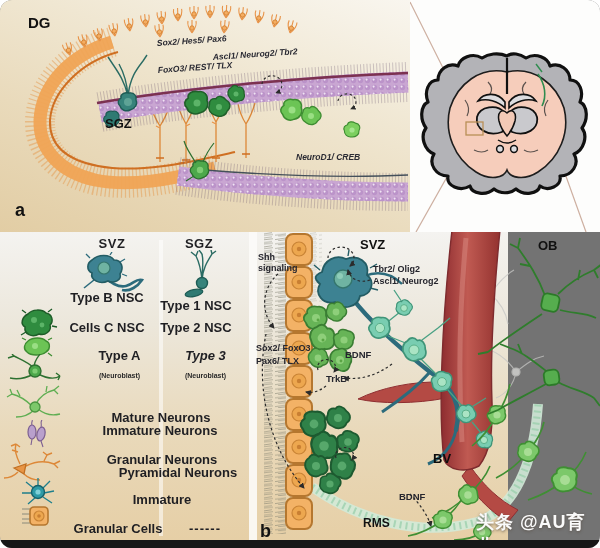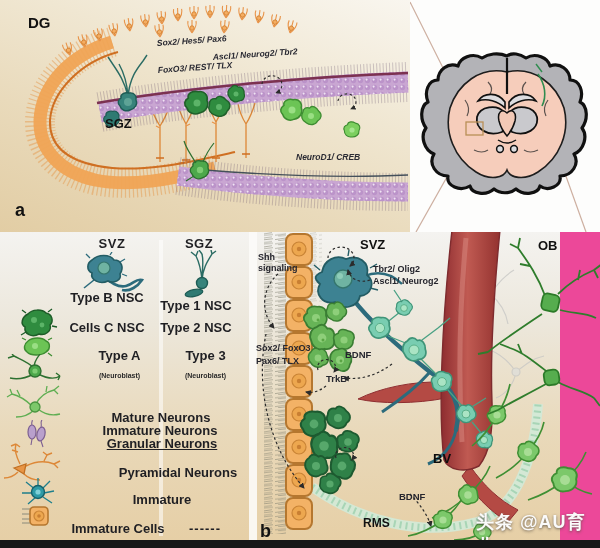--- a/index.html
+++ b/index.html
@@ -1,25 +1,25 @@
 <!DOCTYPE html>
 <html><head>
 <meta charset="utf-8">
 <style>
   html,body{margin:0;padding:0;background:#fff;}
-  .stage{position:relative;width:600px;height:548px;overflow:hidden;background:#ec4899;
-         font-family:"Liberation Sans","DejaVu Sans",sans-serif;}
+  .stage{position:relative;width:600px;height:548px;overflow:hidden;background:#737373;
+         font-family:"Liberation Sans","DejaVu Sans",sans-serif;border-radius:12px;}
   .abs{position:absolute;}
   svg text{font-family:"Liberation Sans","DejaVu Sans",sans-serif;}
 
   
   #panel-a{left:0;top:0;width:410px;height:232px;
     background:linear-gradient(200deg,#f9f6ef 0%,#f0e7d2 35%,#e9dabb 65%,#e2cda4 100%);}
   #brain-inset{left:410px;top:0;width:190px;height:232px;background:#fdfdfc;}
-  #bottom{left:0;top:232px;width:560px;height:308px;
+  #bottom{left:0;top:232px;width:508px;height:308px;
     background:linear-gradient(#f4f3f0 0%,#ece7db 30%,#e9d9ba 65%,#e6cfa6 100%);}
   #bottom-bar{left:0;top:540px;width:600px;height:8px;background:#171717;}
   #col-gap{left:249px;top:0;width:8px;height:308px;background:rgba(252,251,248,.9);}
   #col-split{left:159px;top:8px;width:4px;height:296px;background:rgba(255,255,255,.55);}
 
   
   .lbl{position:absolute;white-space:nowrap;color:#1f1f23;font-weight:bold;}
   .ctr{transform:translateX(-50%);}
   .hdr{font-size:13px;letter-spacing:.5px;}
   .row{font-size:13px;}
@@ -214,29 +214,29 @@
 
     <div class="lbl ctr row abs" style="left:107px;top:58px;">Type B NSC</div>
     <div class="lbl ctr row abs" style="left:196px;top:58px;margin-top:8px;">Type 1 NSC</div>
     <div class="lbl ctr row abs" style="left:107px;top:88px;">Cells C NSC</div>
     <div class="lbl ctr row abs" style="left:196px;top:88px;">Type 2 NSC</div>
     <div class="abs" style="left:82px;top:114px;width:75px;text-align:center;">
       <span class="lbl row" style="position:static;text-align:center;">Type A</span>
       <span class="sub" style="color:#2a2a2a;">(Neuroblast)</span>
     </div>
     <div class="abs" style="left:168px;top:114px;width:75px;text-align:center;">
-      <span class="lbl row" style="position:static;">Type 3</span>
+      <span class="lbl row" style="position:static;font-style:italic;">Type 3</span>
       <span class="sub" style="color:#2a2a2a;">(Neuroblast)</span>
     </div>
     <div class="lbl ctr row abs" style="left:160px;top:143px;margin-top:48px;">Immature Neurons</div>
     <div class="lbl ctr row abs" style="left:161px;top:178px;">Mature Neurons</div>
-    <div class="lbl ctr row abs" style="left:162px;top:204px;text-decoration:underline;">Granular Neurons</div>
+    <div class="lbl ctr row abs" style="left:162px;top:220px;">Granular Neurons</div>
     <div class="lbl ctr row abs" style="left:178px;top:233px;">Pyramidal Neurons</div>
     <div class="lbl ctr row abs" style="left:162px;top:260px;">Immature</div>
-    <div class="lbl ctr row abs" style="left:118px;top:289px;">Immature Cells</div>
+    <div class="lbl ctr row abs" style="left:118px;top:289px;">Granular Cells</div>
     <div class="lbl ctr row abs" style="left:205px;top:289px;letter-spacing:1px;">------</div>
 
     <svg class="abs" style="left:18px;top:76px;" width="40" height="32" viewBox="0 0 40 32">
       <path d="M10,6 C14,1 24,1 28,5 C34,6 36,13 32,17 C34,23 27,28 21,26 C14,30 6,26 7,19 C2,16 4,9 10,6 Z" fill="#2f8c3f" stroke="#1d5c28" stroke-width="1.5"></path>
       <circle cx="16" cy="12" r="3" fill="#5cb468"></circle>
         <circle cx="24" cy="17" r="2.4" fill="#5cb468"></circle>
       <path d="M8,5 l-4,-3 M30,4 l4,-3 M34,18 l5,1 M8,24 l-5,3" stroke="#1d5c28" stroke-width="1.3"></path>
     </svg>
     <svg class="abs" style="left:20px;top:104px;" width="34" height="22" viewBox="0 0 34 22">
       <path d="M8,5 C13,1 22,1 26,5 C31,7 30,14 26,16 C21,20 11,20 7,16 C3,13 4,8 8,5 Z" fill="#6cc455" stroke="#3d8c31" stroke-width="1.4"></path>

